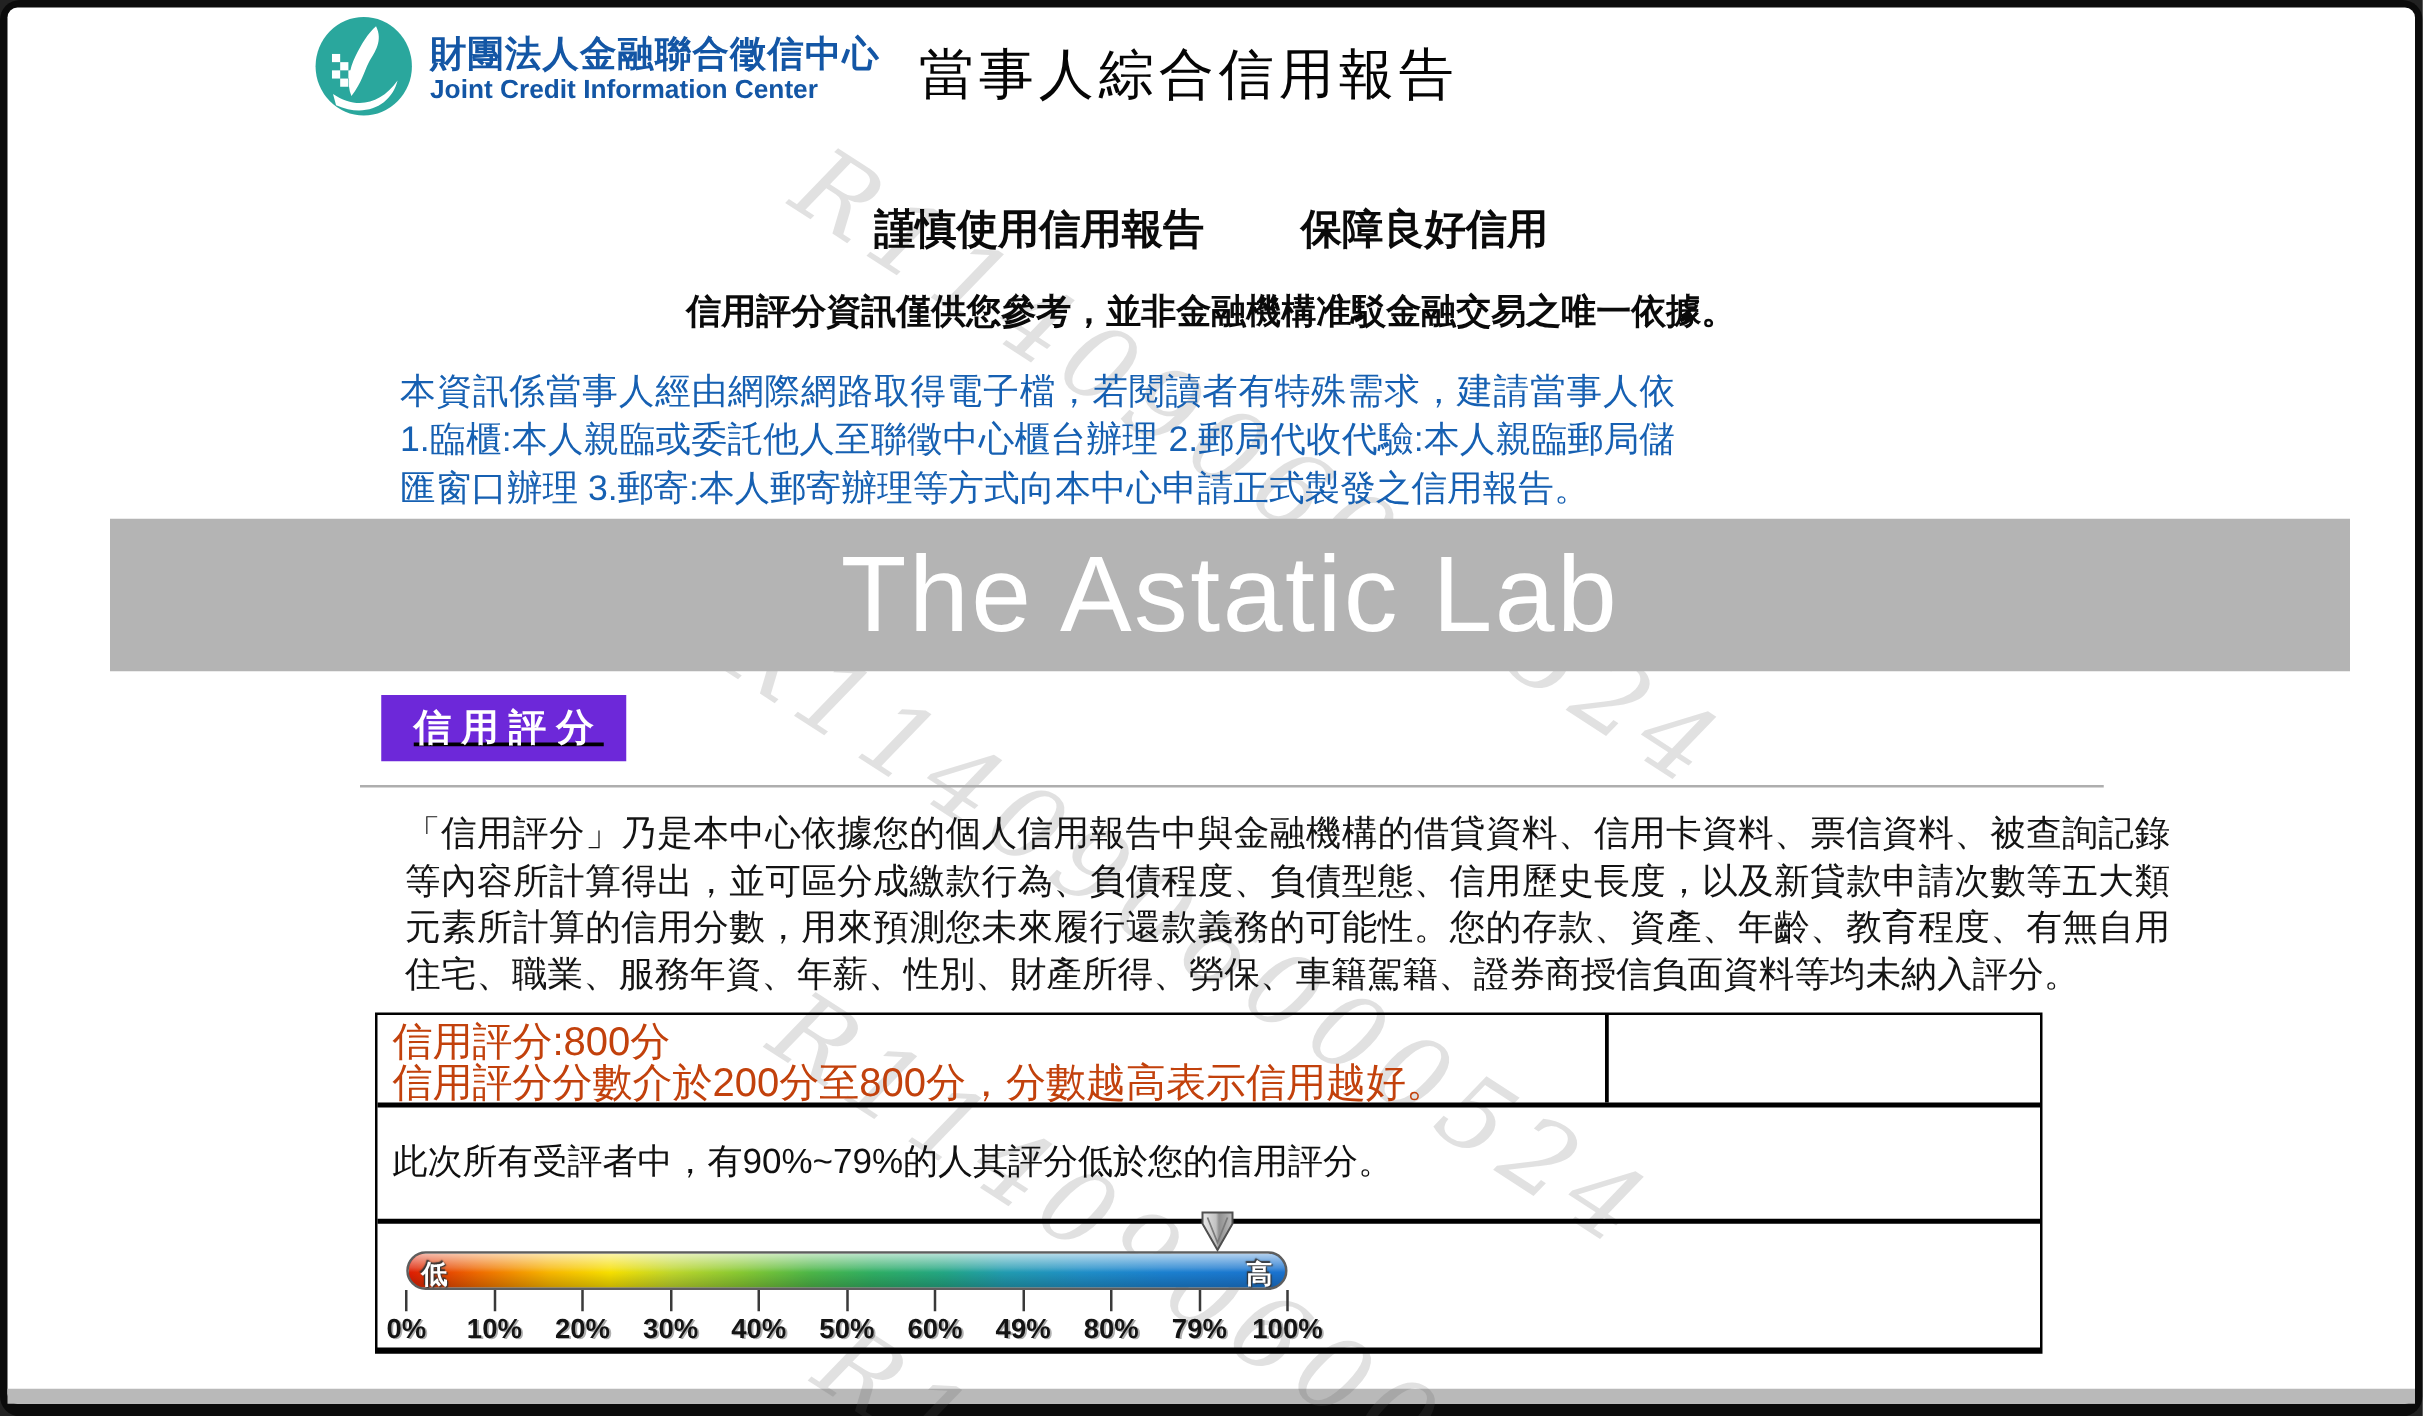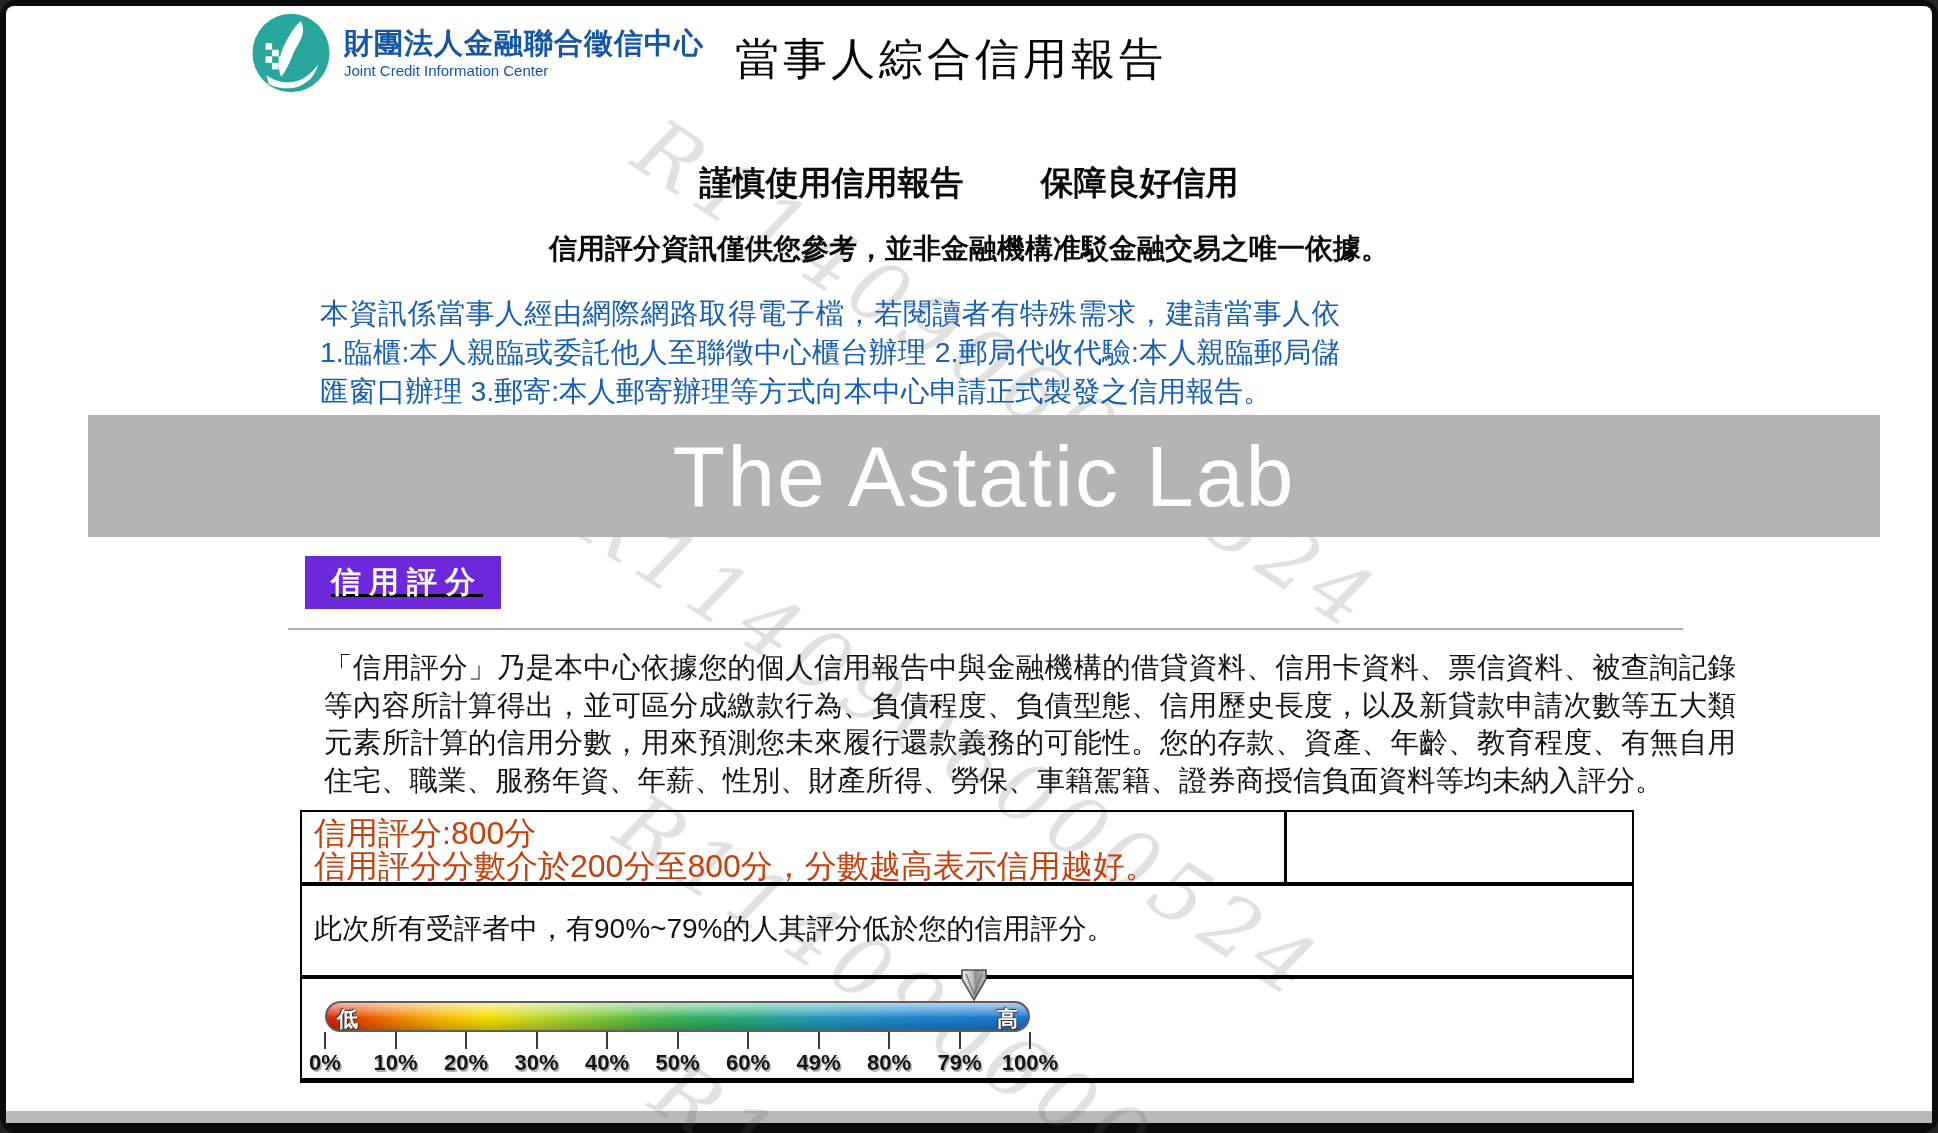--- a/index.html
+++ b/index.html
@@ -12,21 +12,21 @@
 
   
   .wm{position:absolute;z-index:1;font-family:"DejaVu Serif",serif;font-style:italic;
       font-size:82px;letter-spacing:9px;color:rgba(90,90,90,0.18);white-space:nowrap;
       transform-origin:left top;transform:rotate(33deg);pointer-events:none;}
 
   
   #logo-box{left:250px;top:12px;display:flex;align-items:center;z-index:3;}
   #logo-text{margin-left:12px;color:#1356a5;}
   #org-zh{font-size:29px;font-weight:bold;letter-spacing:1px;line-height:32px;}
-  #org-en{font-size:15px;font-weight:normal;line-height:24px;}
+  #org-en{font-size:21px;font-weight:bold;line-height:24px;}
   #report-title{left:735px;top:30px;font-size:44px;font-weight:normal;color:#050505;letter-spacing:4px;z-index:3;}
 
   #slogans{left:0;right:0;top:161px;text-align:center;font-size:33px;font-weight:bold;color:#0a0a0a;z-index:3;}
   #slogans span{margin:0 34px;}
   #disclaimer{left:0;right:0;top:230px;text-align:center;font-size:28px;font-weight:bold;color:#0a0a0a;z-index:3;}
 
   #channel-para{left:320px;top:294px;width:1020px;font-size:28.5px;line-height:39px;color:#1660b2;
       text-align:justify;z-index:3;}
 
   #banner{left:88px;top:415px;width:1792px;height:122px;background:#b4b4b4;z-index:5;

